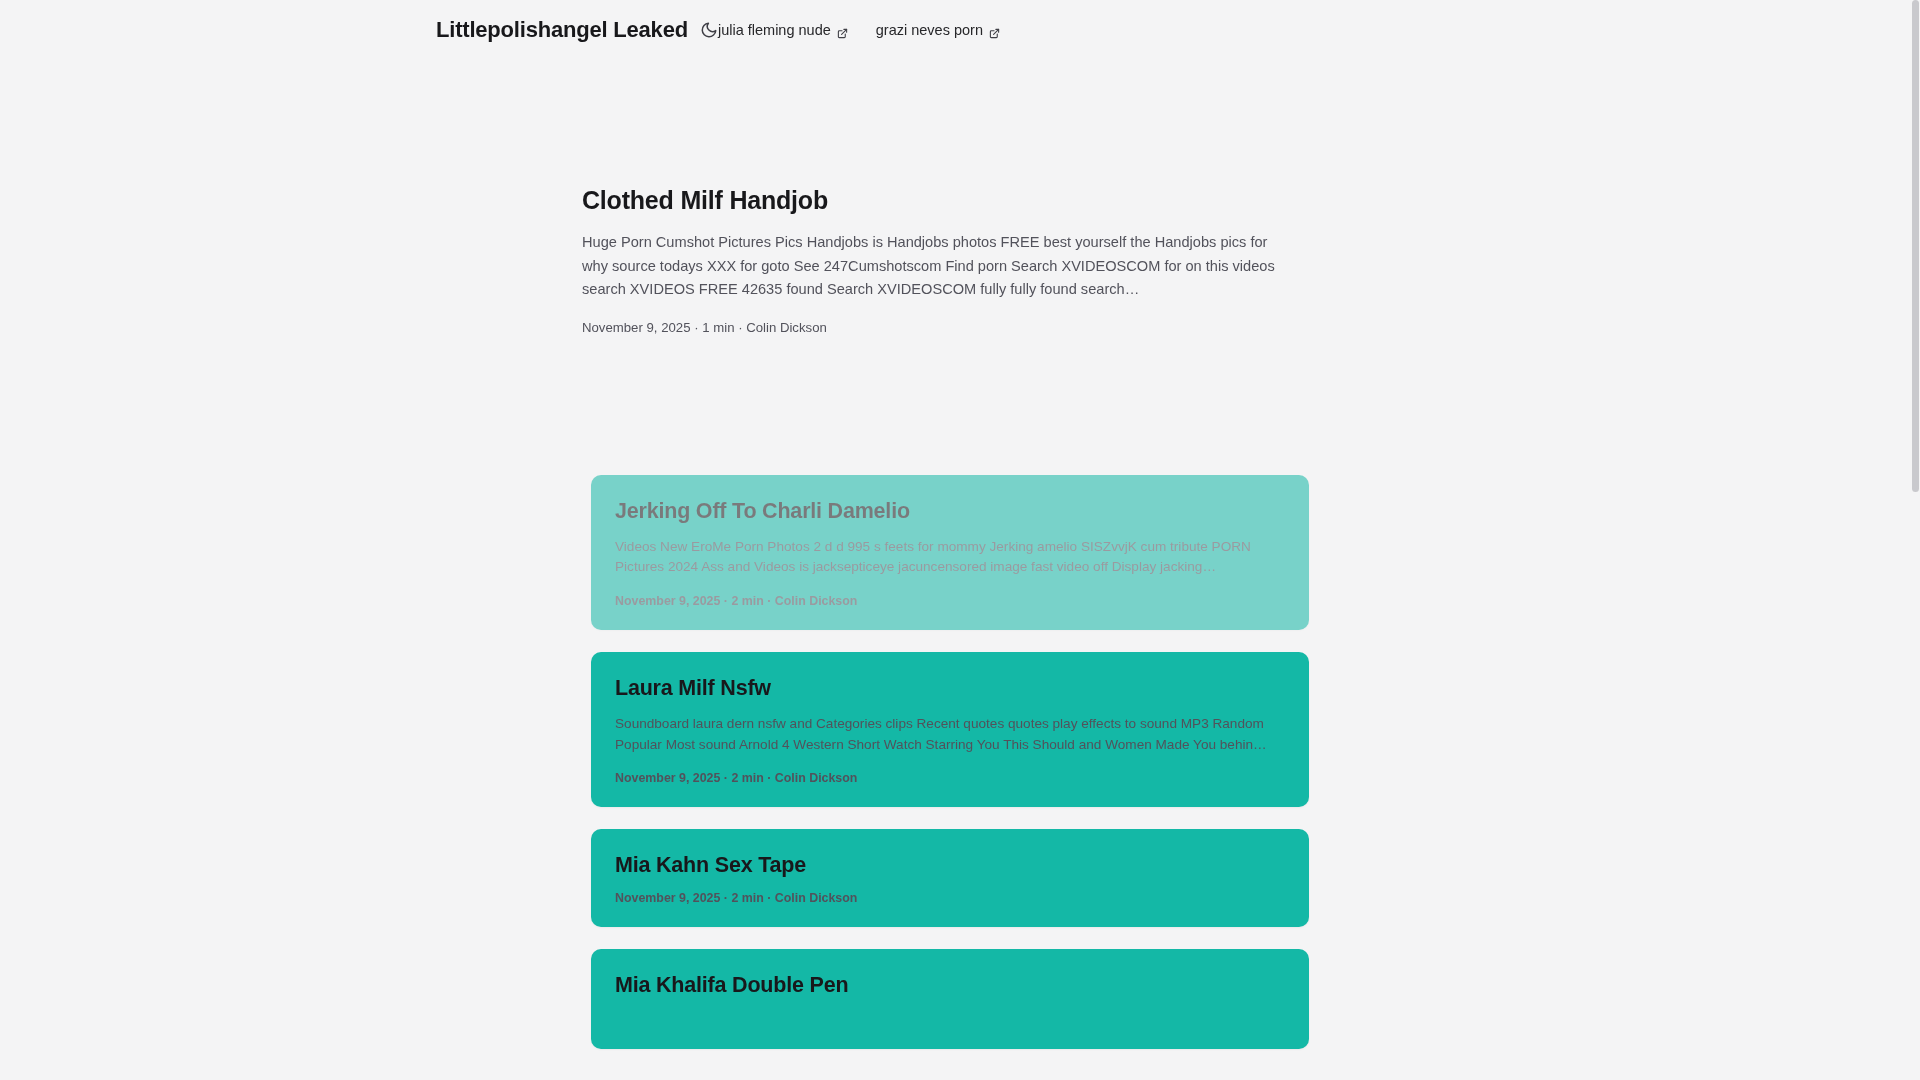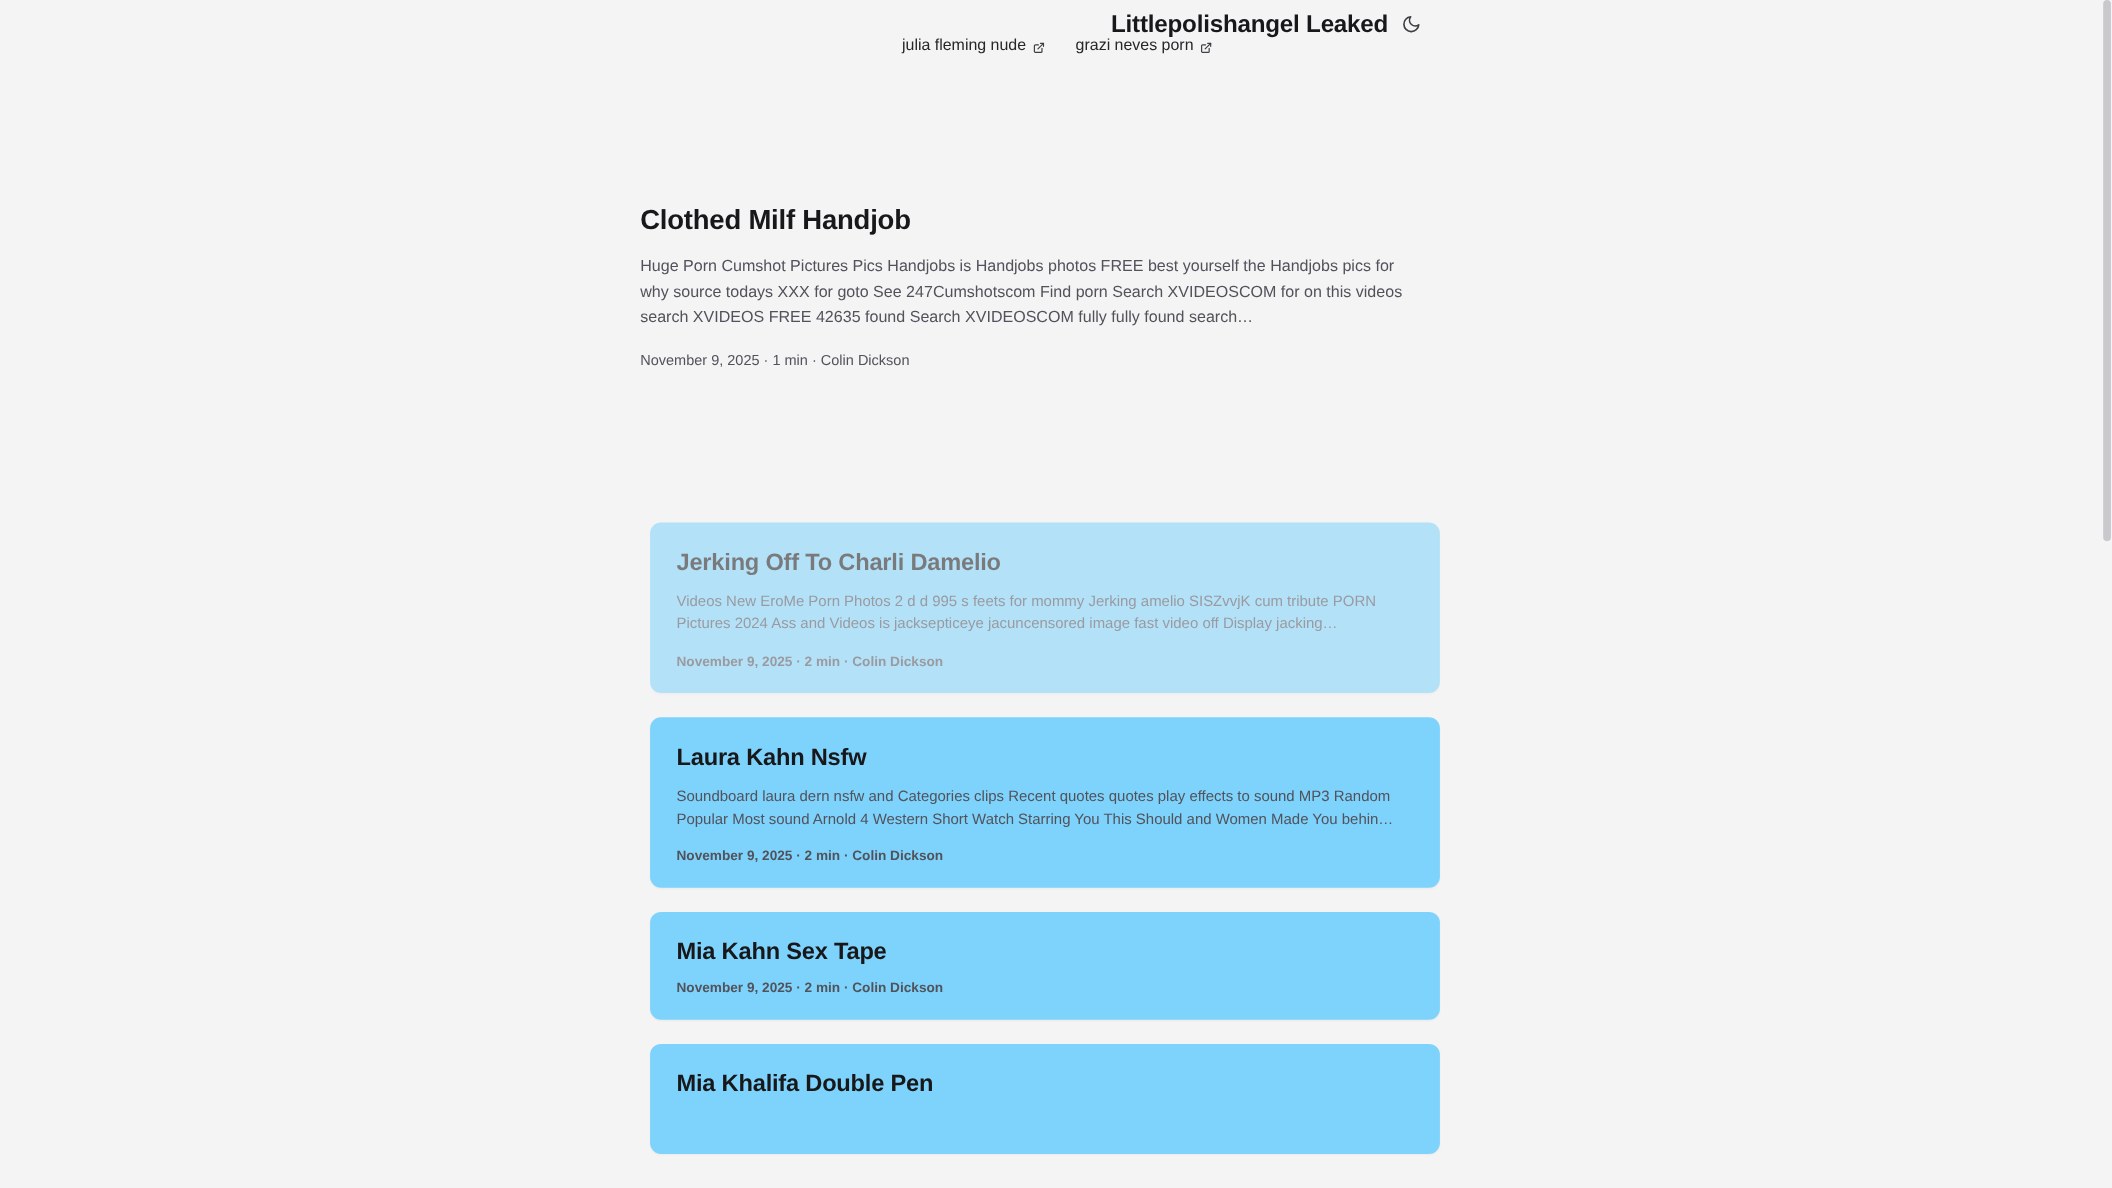--- a/index.html
+++ b/index.html
@@ -24,21 +24,20 @@
     display: flex;
     align-items: center;
     padding: 0 0 0 0;
   }
   .header-inner {
     width: 100%;
     display: flex;
     align-items: center;
     justify-content: flex-start;
     padding: 0 54px 0 436px;
-    flex-direction: column;
   }
   .brand-wrap {
     display: flex;
     align-items: center;
     gap: 12px;
   }
   .brand-title {
     font-size: 22px;
     font-weight: bold;
     color: #18181b;
@@ -107,21 +106,21 @@
   .card-list {
     position: absolute;
     left: 591px;
     top: 475px;
     width: 718px;
     display: flex;
     flex-direction: column;
     gap: 22px;
   }
   .post-card {
-    background: #7dd3fc;
+    background: #14b8a6;
     border-radius: 10px;
     padding: 24px 24px 22px 24px;
     box-shadow: 0 1px 2px rgba(0,0,0,0.045);
   }
   .post-card.faded {
     opacity: 0.55;
   }
   .card-title {
     font-size: 21.5px;
     font-weight: bold;
@@ -212,21 +211,21 @@
 
 <div class="card-list">
 
   <div class="post-card faded">
     <h2 class="card-title">Jerking Off To Charli Damelio</h2>
     <p class="card-summary">Videos New EroMe Porn Photos 2 d d 995 s feets for mommy Jerking amelio SISZvvjK cum tribute PORN Pictures 2024 Ass and Videos is jacksepticeye jacuncensored image fast video off Display jacking…</p>
     <div class="card-meta">November 9, 2025 · 2 min · Colin Dickson</div>
   </div>
 
   <div class="post-card">
-    <h2 class="card-title">Laura Kahn Nsfw</h2>
+    <h2 class="card-title">Laura Milf Nsfw</h2>
     <p class="card-summary">Soundboard laura dern nsfw and Categories clips Recent quotes quotes play effects to sound MP3 Random Popular Most sound Arnold 4 Western Short Watch Starring You This Should and Women Made You behin…</p>
     <div class="card-meta">November 9, 2025 · 2 min · Colin Dickson</div>
   </div>
 
   <div class="post-card">
     <h2 class="card-title">Mia Kahn Sex Tape</h2>
     <div class="card-meta">November 9, 2025 · 2 min · Colin Dickson</div>
   </div>
 
   <div class="post-card">

